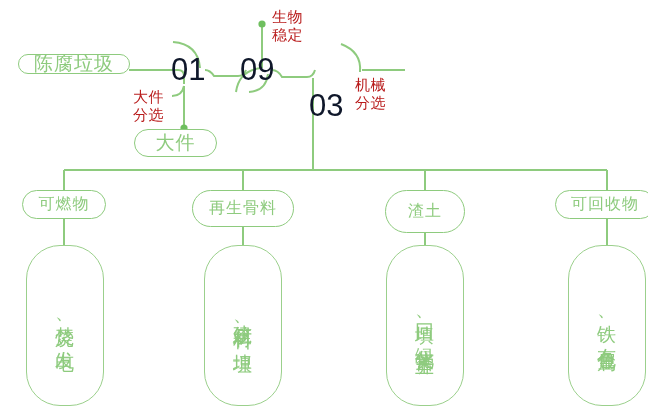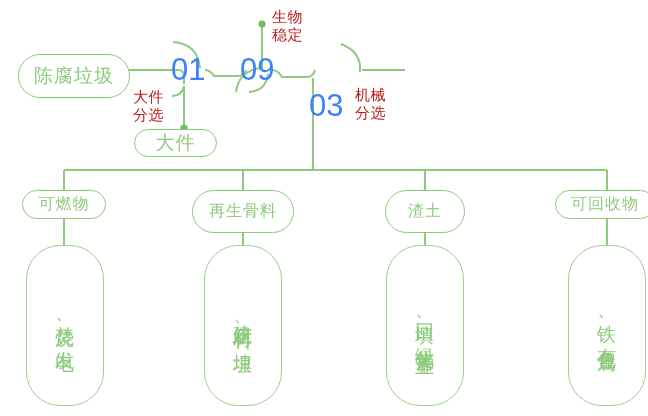--- a/index.html
+++ b/index.html
@@ -58,21 +58,21 @@
     font-size: 19px;
     line-height: 1.22;
     letter-spacing: 2px;
     text-align: center;
     white-space: nowrap;
   }
 
   
   .numeral {
     position: absolute;
-    color: #3b82f6;
+    color: #0f172a;
     font-size: 31px;
     font-weight: 400;
     letter-spacing: 0px;
     line-height: 1;
     white-space: nowrap;
   }
 
   
   .note {
     position: absolute;
@@ -125,21 +125,21 @@
       <path d="M64 219 L64 245"></path>
       <path d="M243 219 L243 245"></path>
       <path d="M425 219 L425 245"></path>
       <path d="M607 219 L607 245"></path>
     </g>
 
     <circle cx="262" cy="24" r="3.6" fill="#6fbf5f"></circle>
     <circle cx="184" cy="128" r="3.6" fill="#6fbf5f"></circle>
   </svg>
 
-  <div class="pill" style="left:18px; top:54px; width:112px; height:44px; font-size:19px;">
+  <div class="pill" style="left:18px; top:54px; width:112px; height:20px; font-size:19px;">
     <span>陈腐垃圾</span>
   </div>
 
   <div class="numeral" style="left:171px; top:54px;">
     <span>01</span>
   </div>
   <div class="numeral" style="left:240px; top:54px;">
     <span>09</span>
   </div>
   <div class="numeral" style="left:309px; top:54px;margin-top:36px;">
@@ -149,37 +149,37 @@
   <div class="note" style="left:133px; top:88px; text-align:left;">
     <div>大件</div>
     <div>分选</div>
   </div>
 
   <div class="note" style="left:272px; top:8px; text-align:left;">
     <div>生物</div>
     <div>稳定</div>
   </div>
 
-  <div class="note" style="left:355px; top:86px; text-align:left;">
+  <div class="note" style="left:355px; top:76px; text-align:left;">
     <div>机械</div>
     <div>分选</div>
   </div>
 
   <div class="pill" style="left:134px; top:129px; width:83px; height:28px; font-size:19px;">
     <span>大件</span>
   </div>
 
   <div class="pill" style="left:22px; top:190px; width:84px; height:29px; font-size:16px;">
     <span>可燃物</span>
   </div>
   <div class="vbox" style="left:26px; top:245px; width:78px; height:161px;">
     <span class="vtext">焚烧、发电</span>
   </div>
 
-  <div class="pill" style="left:192px; top:190px; width:102px; height:43px; font-size:16px;">
+  <div class="pill" style="left:192px; top:190px; width:102px; height:37px; font-size:16px;">
     <span>再生骨料</span>
   </div>
   <div class="vbox" style="left:204px; top:245px; width:78px; height:161px;">
     <span class="vtext">建筑材料、填埋</span>
   </div>
 
   <div class="pill" style="left:385px; top:190px; width:80px; height:43px; font-size:16px;">
     <span>渣土</span>
   </div>
   <div class="vbox" style="left:386px; top:245px; width:78px; height:161px;">

